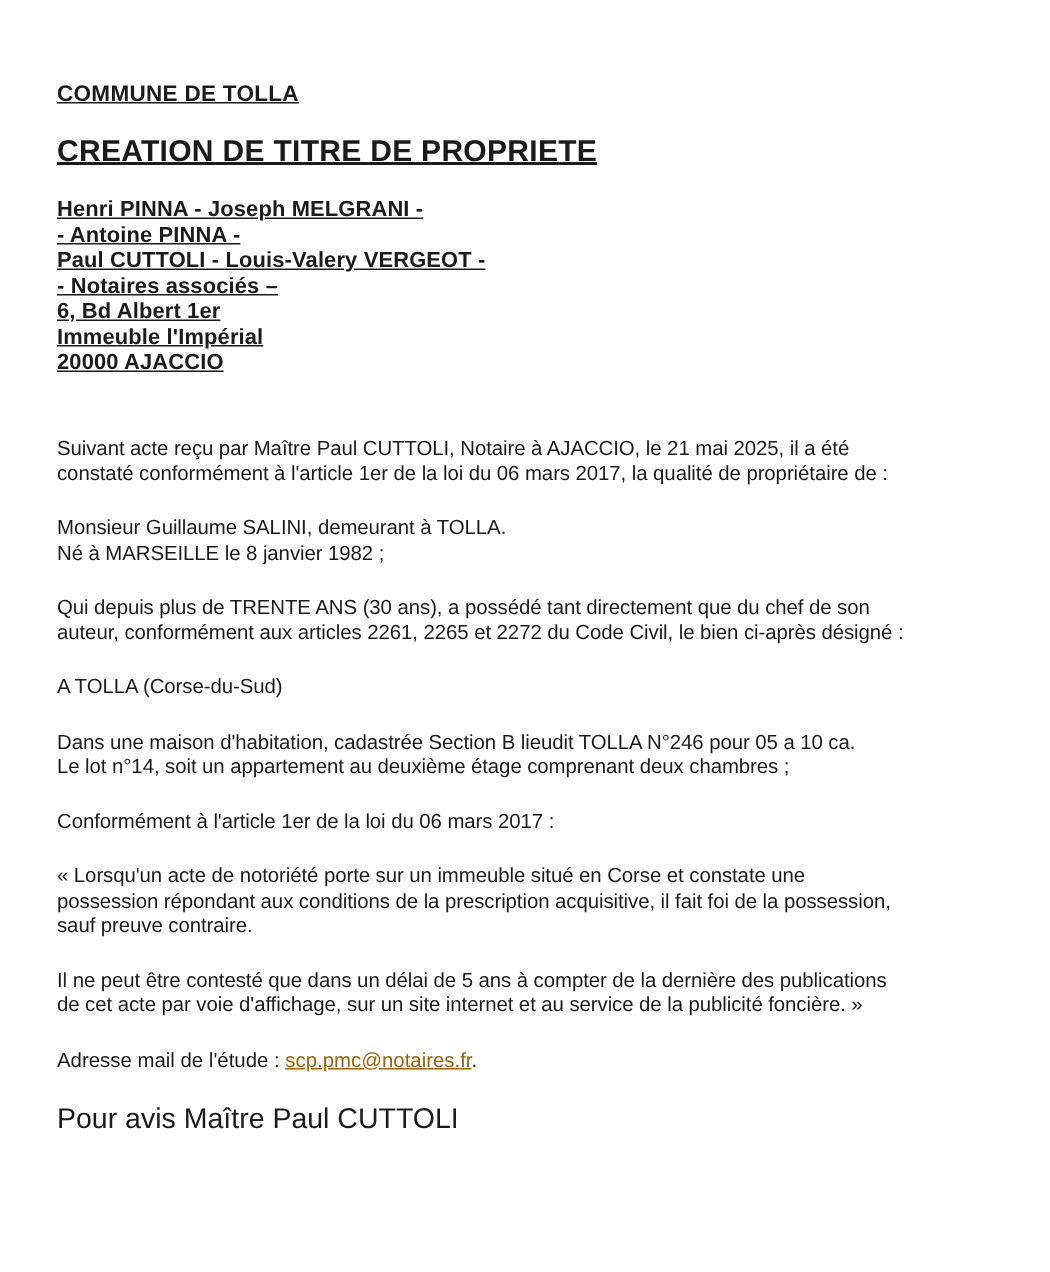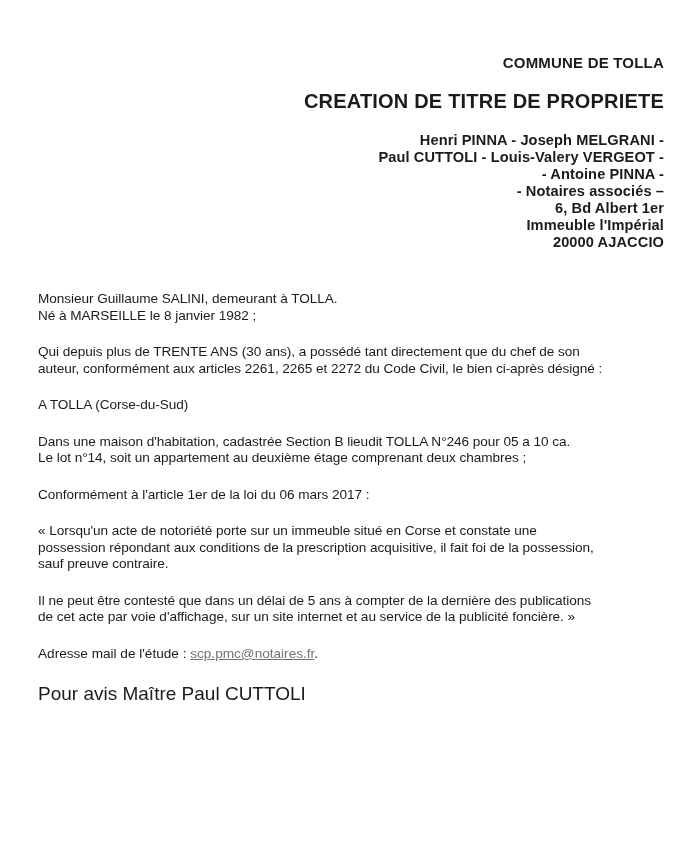--- a/index.html
+++ b/index.html
@@ -14,21 +14,22 @@
     background: #ffffff;
     overflow: hidden;
     font-family: "Liberation Sans", "DejaVu Sans", sans-serif;
     color: #1b1b1b;
     box-sizing: border-box;
   }
   .doc {
     padding: 54px 36px 0 38px;
   }
   .doc-header {
-    text-align: right;
+    text-align: left;
+    text-decoration: underline;
   }
   .h-title {
     font-size: 15px;
     font-weight: bold;
     letter-spacing: 0.2px;
     margin: 0 0 19px 0;
   }
   .h-subtitle {
     font-size: 20px;
     font-weight: bold;
@@ -53,54 +54,56 @@
     letter-spacing: -0.05px;
     white-space: pre;
     margin: 0 0 20px 0;
   }
   .contact-line {
     font-size: 13.6px;
     line-height: 16.5px;
     margin: 2px 0 24px 0;
   }
   .email-link {
-    color: #737373;
+    color: #a16207;
     text-decoration: underline;
   }
   .signature {
     font-size: 19px;
     line-height: 16.5px;
     margin: 0;
   }
 </style>
 </head>
 <body>
 
 <div class="page">
   <div class="doc">
 
     <div class="doc-header">
       <h1 class="h-title">COMMUNE DE TOLLA</h1>
       <h2 class="h-subtitle">CREATION DE TITRE DE PROPRIETE</h2>
 
       <div class="notaires-block">
         <span class="notary-line">Henri PINNA - Joseph MELGRANI -</span>
+        <span class="notary-line">- Antoine PINNA -</span>
         <span class="notary-line">Paul CUTTOLI - Louis-Valery VERGEOT -</span>
-        <span class="notary-line">- Antoine PINNA -</span>
         <span class="notary-line">- Notaires associés –</span>
       </div>
 
       <div class="address-block">
         <span class="address-line">6, Bd Albert 1er</span>
         <span class="address-line">Immeuble l'Impérial</span>
         <span class="address-line">20000 AJACCIO</span>
       </div>
     </div>
 
     <div class="doc-body">
+      <p class="para">Suivant acte reçu par Maître Paul CUTTOLI, Notaire à AJACCIO, le 21 mai 2025, il a été
+constaté conformément à l'article 1er de la loi du 06 mars 2017, la qualité de propriétaire de :</p>
       <p class="para">Monsieur Guillaume SALINI, demeurant à TOLLA.
 Né à MARSEILLE le 8 janvier 1982 ;</p>
       <p class="para">Qui depuis plus de TRENTE ANS (30 ans), a possédé tant directement que du chef de son
 auteur, conformément aux articles 2261, 2265 et 2272 du Code Civil, le bien ci-après désigné :</p>
       <p class="para">A TOLLA (Corse-du-Sud)</p>
       <p class="para">Dans une maison d'habitation, cadastrée Section B lieudit TOLLA N°246 pour 05 a 10 ca.
 Le lot n°14, soit un appartement au deuxième étage comprenant deux chambres ;</p>
       <p class="para">Conformément à l'article 1er de la loi du 06 mars 2017 :</p>
       <p class="para">« Lorsqu'un acte de notoriété porte sur un immeuble situé en Corse et constate une
 possession répondant aux conditions de la prescription acquisitive, il fait foi de la possession,

